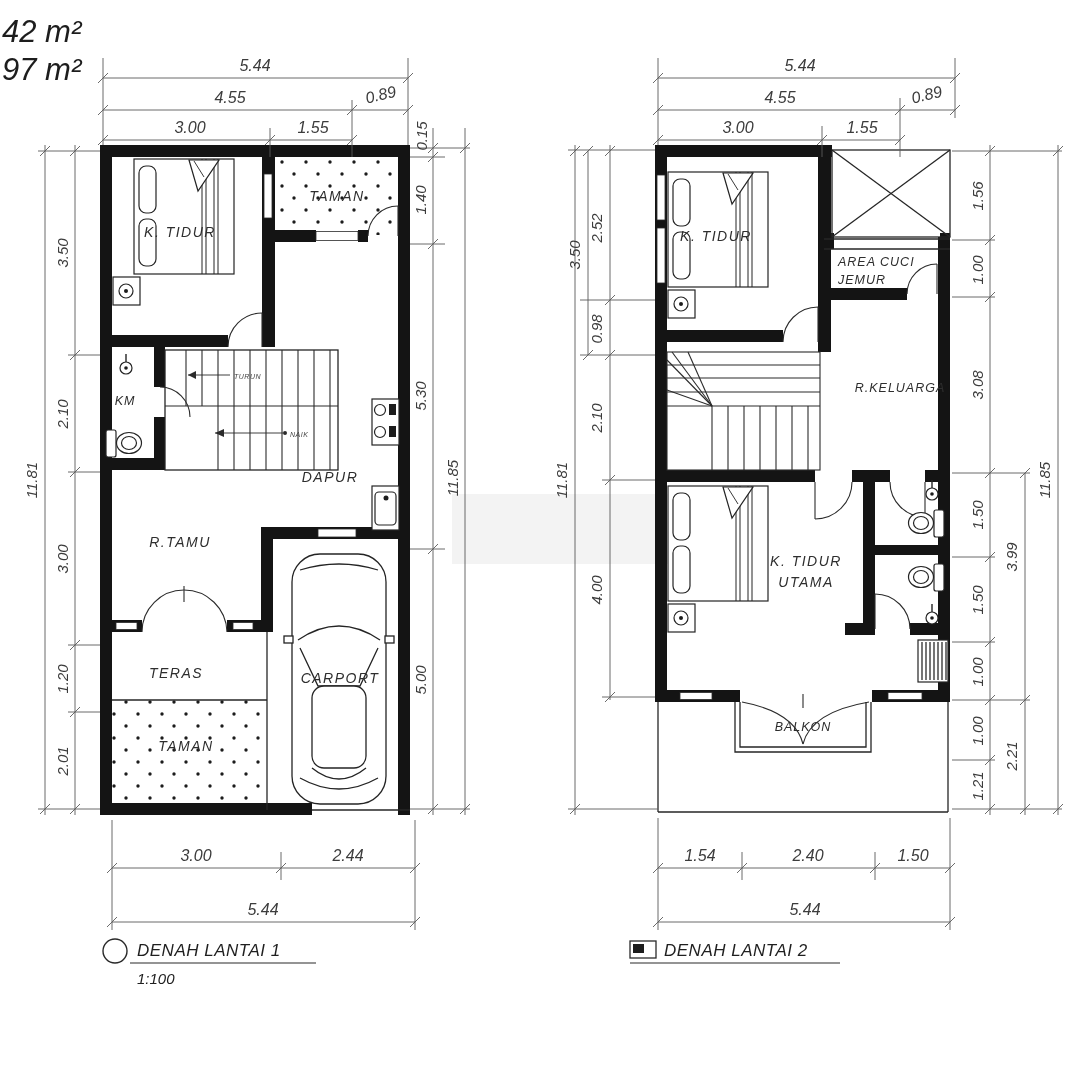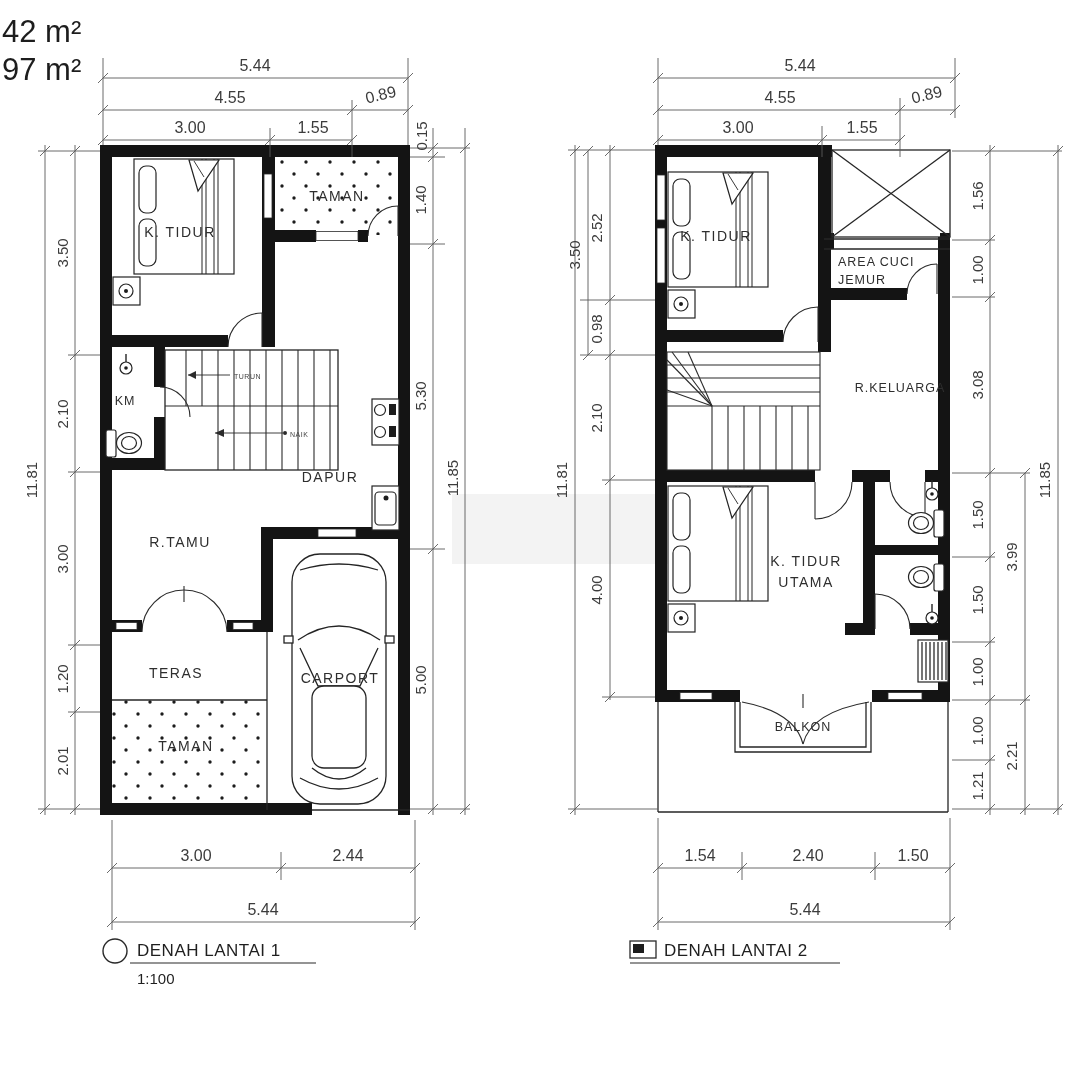--- a/index.html
+++ b/index.html
@@ -1,16 +1,16 @@
 <!DOCTYPE html>
 <html><head>
 <meta charset="utf-8">
 <style>
   html,body{margin:0;padding:0;background:#ffffff;}
-  #stage{position:relative;width:1080px;height:1080px;background:#fff;overflow:hidden;}
+  #stage{position:relative;width:1080px;height:1080px;background:#fff;overflow:hidden;font-style:italic;}
   svg{display:block;}
   text{font-family:"Liberation Sans","DejaVu Sans",sans-serif;fill:#3c3c3c;}
   .dim{font-size:15px;}
   .dimlg{font-size:16px;}
   .room{font-size:14px;fill:#2e2e2e;letter-spacing:1.5px;}
   .roomsm{font-size:12.5px;fill:#2e2e2e;letter-spacing:1px;}
   .tiny{font-size:7px;fill:#444;letter-spacing:.5px;}
   .title{font-size:17px;fill:#1f1f1f;letter-spacing:.5px;}
   .scale{font-size:15px;fill:#1f1f1f;}
   .hdr{font-size:31px;fill:#1d1d1d;}

